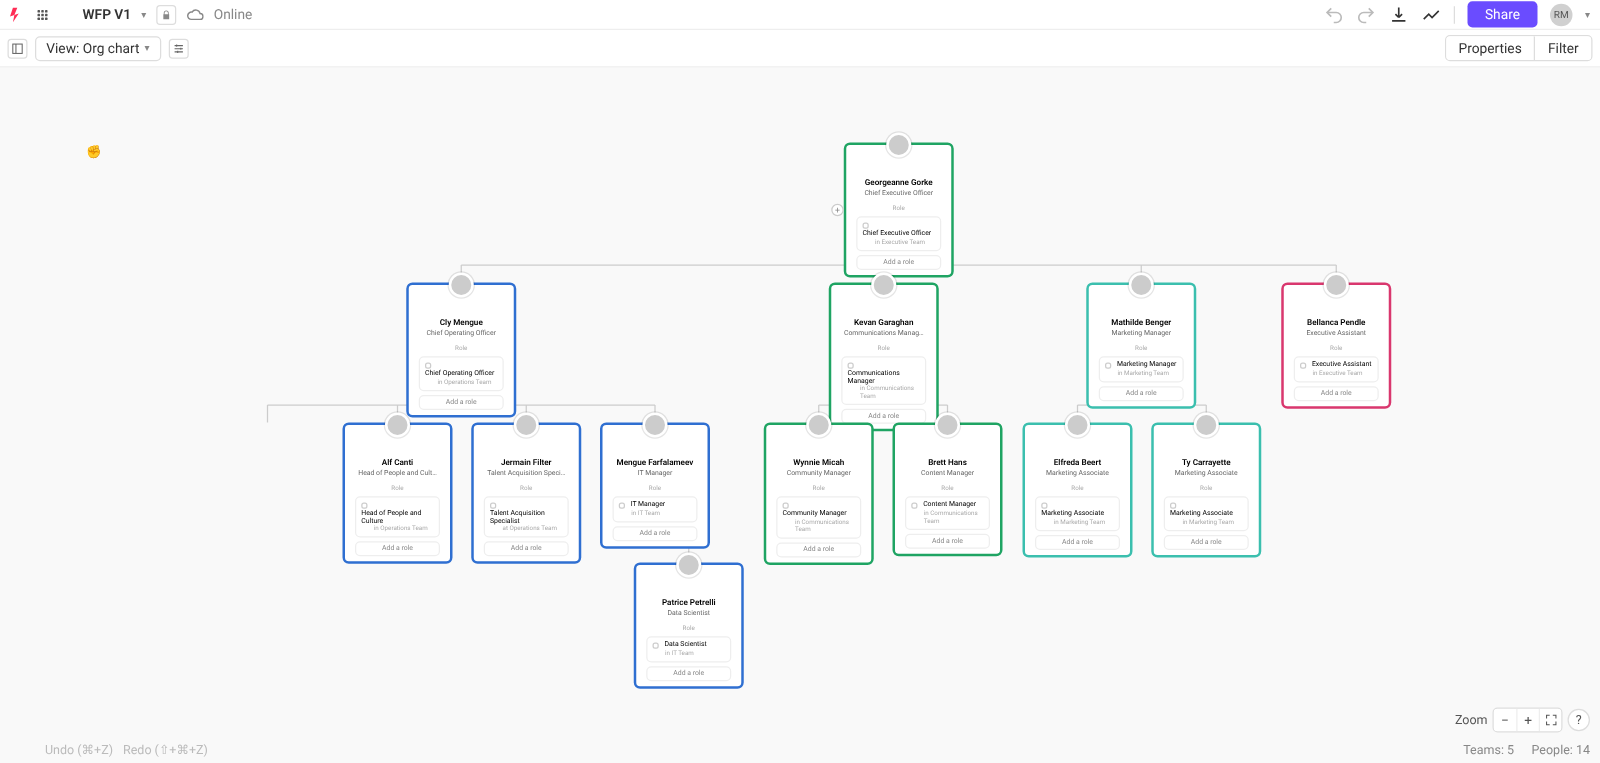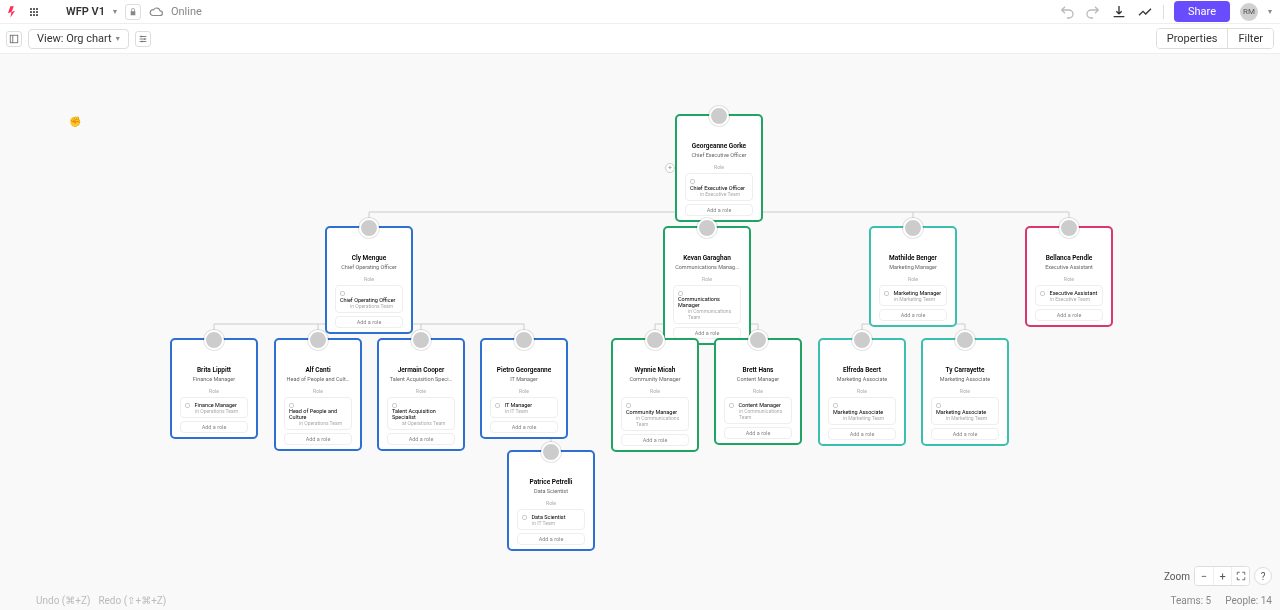--- a/index.html
+++ b/index.html
@@ -254,62 +254,50 @@
     <div class="title">Executive Assistant</div>
     <div class="role-label">Role</div>
     <div class="role-pill">
       <span class="dot"></span>
       <span class="rname">Executive Assistant</span>
       <span class="rteam">in Executive Team</span>
     </div>
     <div class="addrole">Add a role</div>
   </div>
 
-  <div class="card lvl1-ops" style="left:170px; top:284px;">
-    <div class="avatar av5"></div>
-    <div class="name">Brita Lippitt</div>
-    <div class="title">Finance Manager</div>
-    <div class="role-label">Role</div>
-    <div class="role-pill">
-      <span class="dot"></span>
-      <span class="rname">Finance Manager</span>
-      <span class="rteam">in Operations Team</span>
-    </div>
-    <div class="addrole">Add a role</div>
-  </div>
 
   <div class="card lvl1-ops" style="left:274px; top:284px;">
     <div class="avatar av6"></div>
     <div class="name">Alf Canti</div>
     <div class="title">Head of People and Cult…</div>
     <div class="role-label">Role</div>
     <div class="role-pill">
       <span class="dot"></span>
       <span class="rname">Head of People and Culture</span>
       <span class="rteam">in Operations Team</span>
     </div>
     <div class="addrole">Add a role</div>
   </div>
 
   <div class="card lvl1-ops" style="left:377px; top:284px;">
     <div class="avatar av7"></div>
-    <div class="name">Jermain Cooper</div>
+    <div class="name">Jermain Filter</div>
     <div class="title">Talent Acquisition Speci…</div>
     <div class="role-label">Role</div>
     <div class="role-pill extra">
       <span class="dot"></span>
       <span class="rname">Talent Acquisition Specialist</span>
       <span class="rteam">at Operations Team</span>
     </div>
     <div class="addrole">Add a role</div>
   </div>
 
   <div class="card lvl1-ops" style="left:480px; top:284px;">
     <div class="avatar av8"></div>
-    <div class="name">Pietro Georgeanne</div>
+    <div class="name">Mengue Farfalameev</div>
     <div class="title">IT Manager</div>
     <div class="role-label">Role</div>
     <div class="role-pill">
       <span class="dot"></span>
       <span class="rname">IT Manager</span>
       <span class="rteam">in IT Team</span>
     </div>
     <div class="addrole">Add a role</div>
   </div>
 

